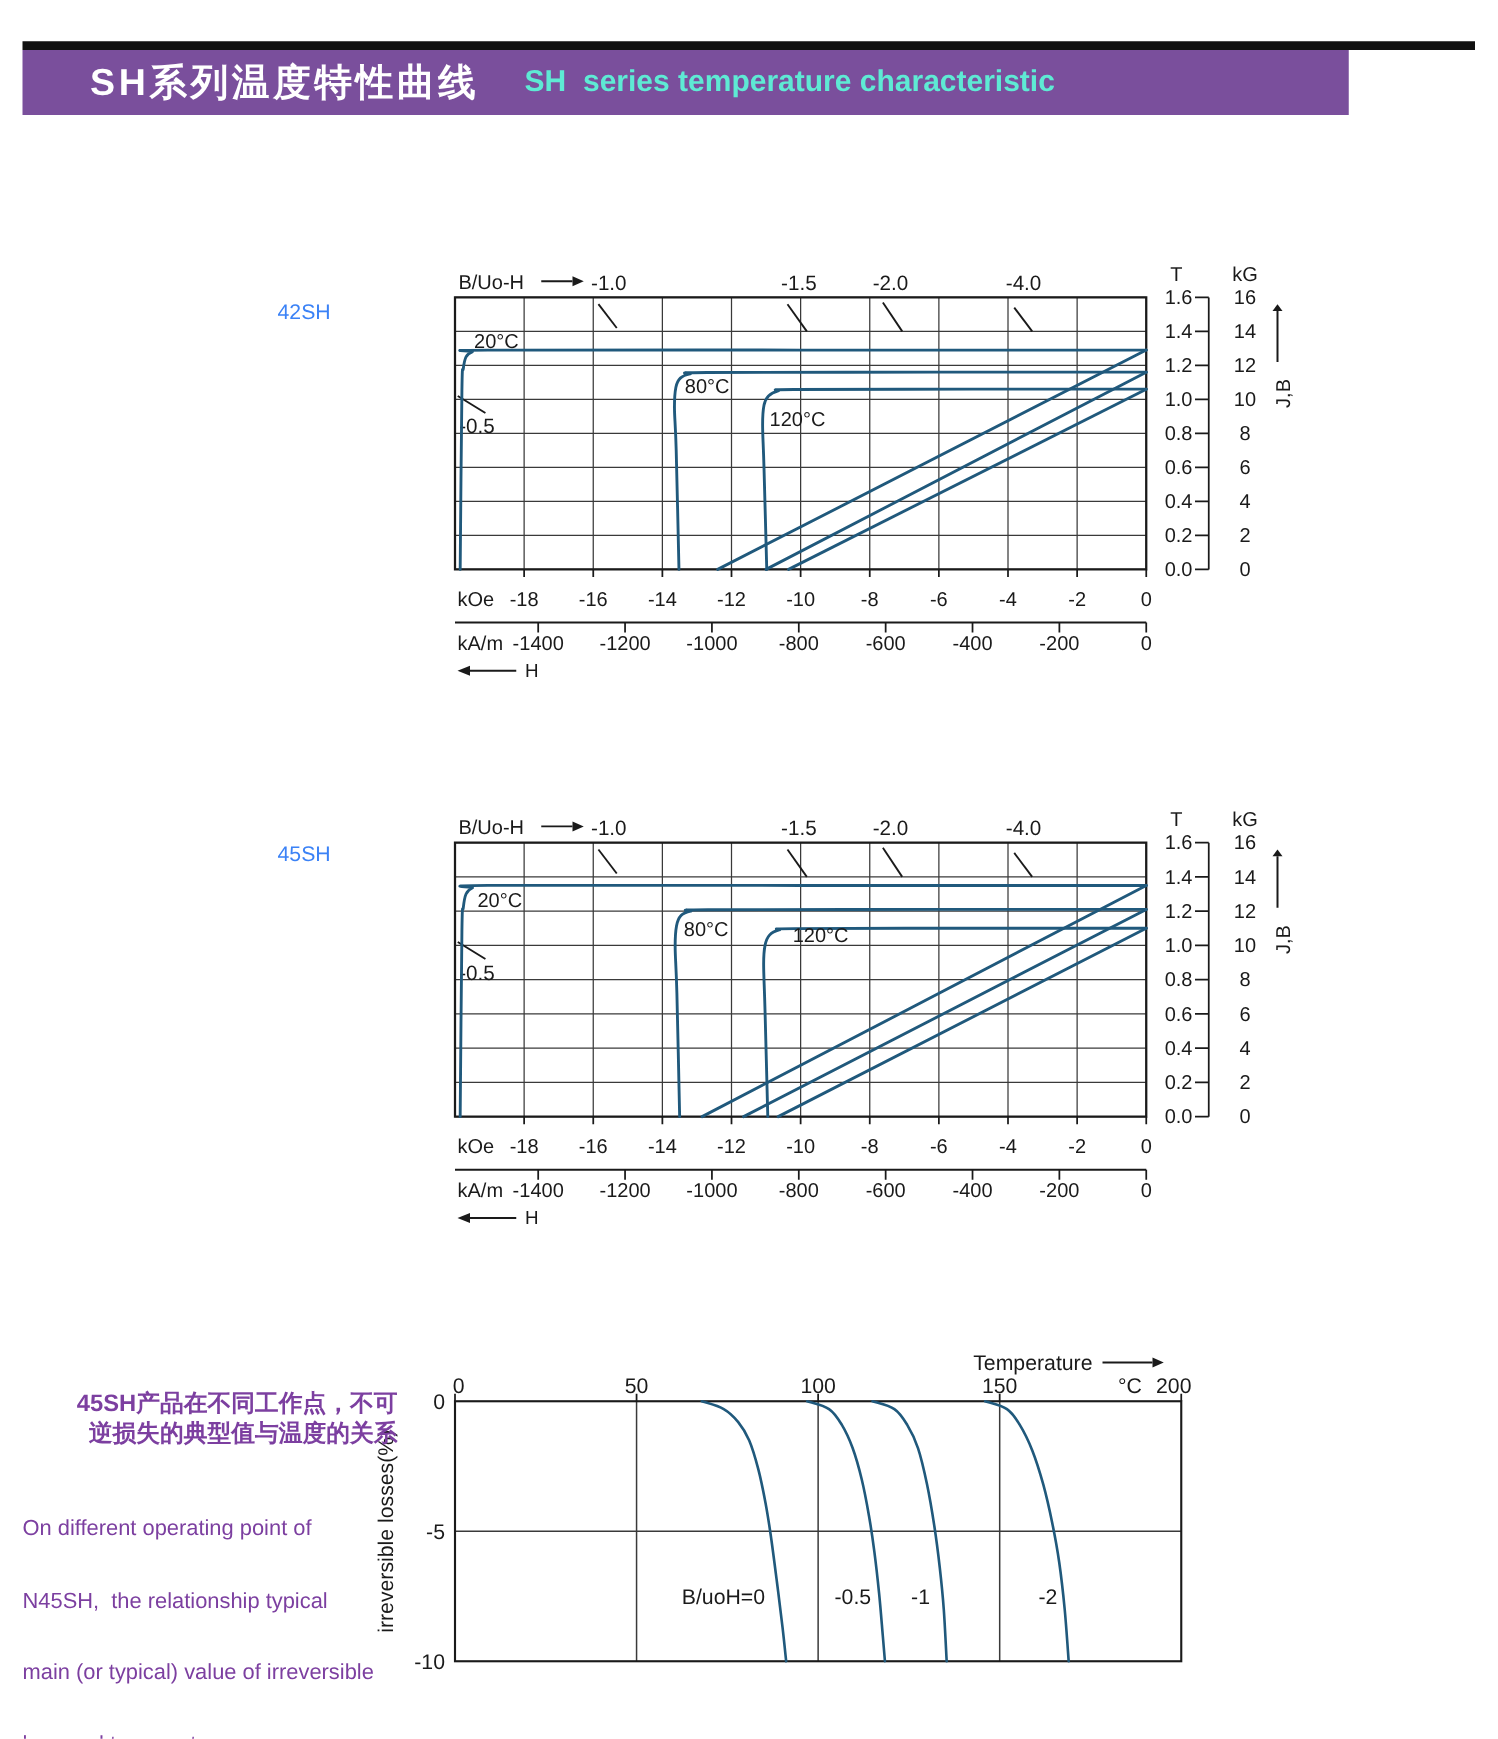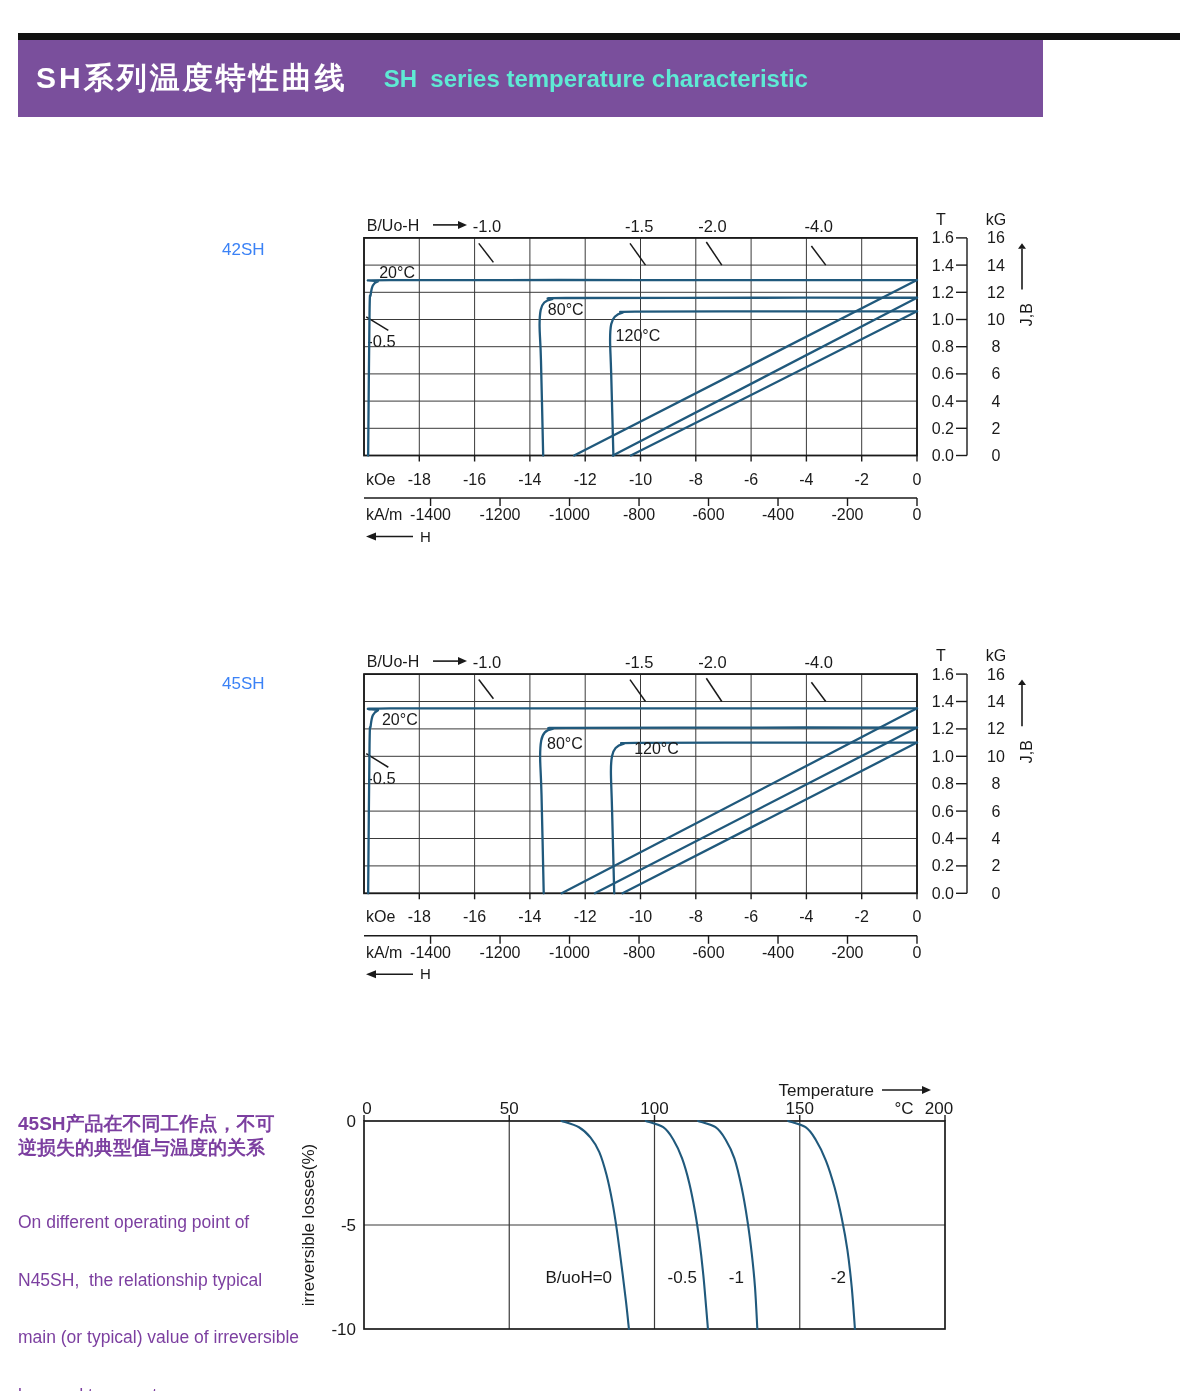--- a/index.html
+++ b/index.html
@@ -1,28 +1,28 @@
 <!DOCTYPE html>
 <html><head>
 <meta charset="utf-8">
 <style>
   html,body{margin:0;padding:0;}
   body{width:1198px;height:1391px;background:#ffffff;position:relative;
        font-family:"Liberation Sans",sans-serif;overflow:hidden;}
   .top-rule{position:absolute;left:18px;top:33px;width:1162px;height:7px;}
-  .header-band{position:absolute;left:18px;top:40px;width:1025px;height:77px;
-       display:flex;align-items:center;}
+  .header-band{position:absolute;left:18px;top:40px;width:1025px;height:52px;
+       display:flex;align-items:center;padding-left:36px;}
   .t-zh{font-size:30px;font-weight:bold;color:#ffffff;letter-spacing:3px;margin-left:18px;white-space:pre;}
   .t-en{font-size:24px;font-weight:bold;color:#5eead4;margin-left:36px;white-space:pre;}
   .chart-label{position:absolute;left:222px;font-size:17px;color:#3b82f6;}
   svg{position:absolute;left:0;}
   svg text{font-family:"Liberation Sans",sans-serif;}
   .side-note{position:absolute;left:18px;top:1112px;width:300px;}
   .side-note div{white-space:pre;}
-  .zh-line{font-size:19px;font-weight:bold;line-height:24px;}
+  .zh-line{font-size:19px;font-weight:bold;line-height:24px;text-align:right;}
   .en-line{font-size:17.5px;line-height:21.5px;}
   .en-block{margin-top:16px;}
 </style>
 </head>
 <body>
 
 <div class="top-rule" style="background: rgb(17, 17, 17);"></div>
 <div class="header-band" style="background: rgb(122, 79, 156);">
   <span class="t-zh">SH系列温度特性曲线</span>
   <span class="t-en">SH  series temperature characteristic</span>

